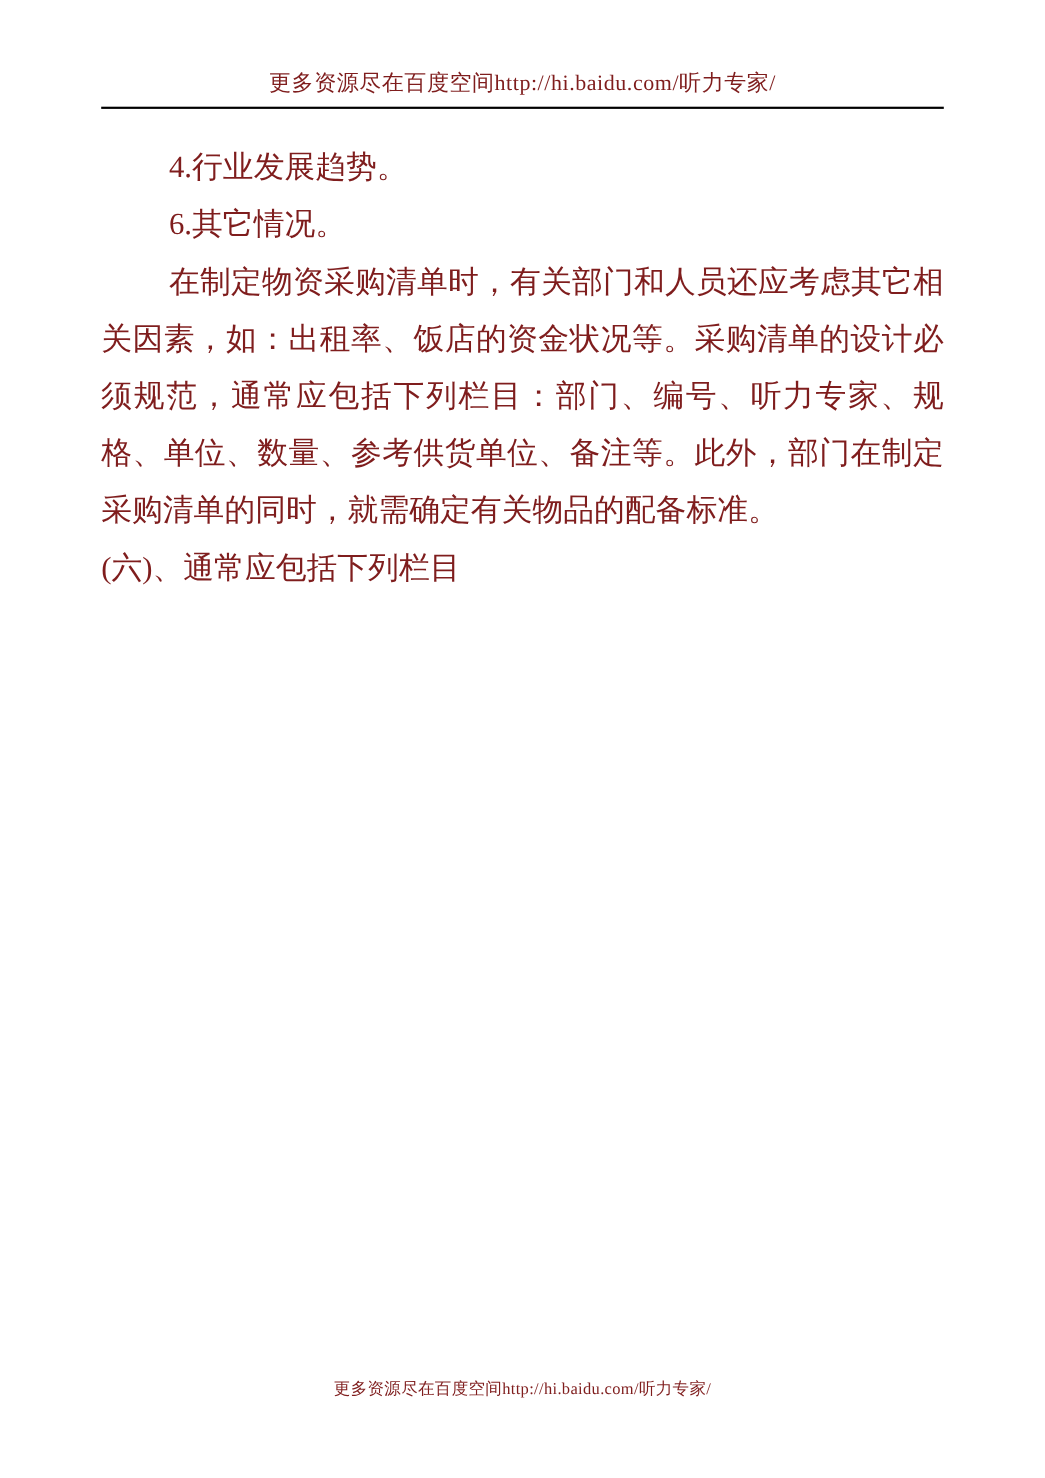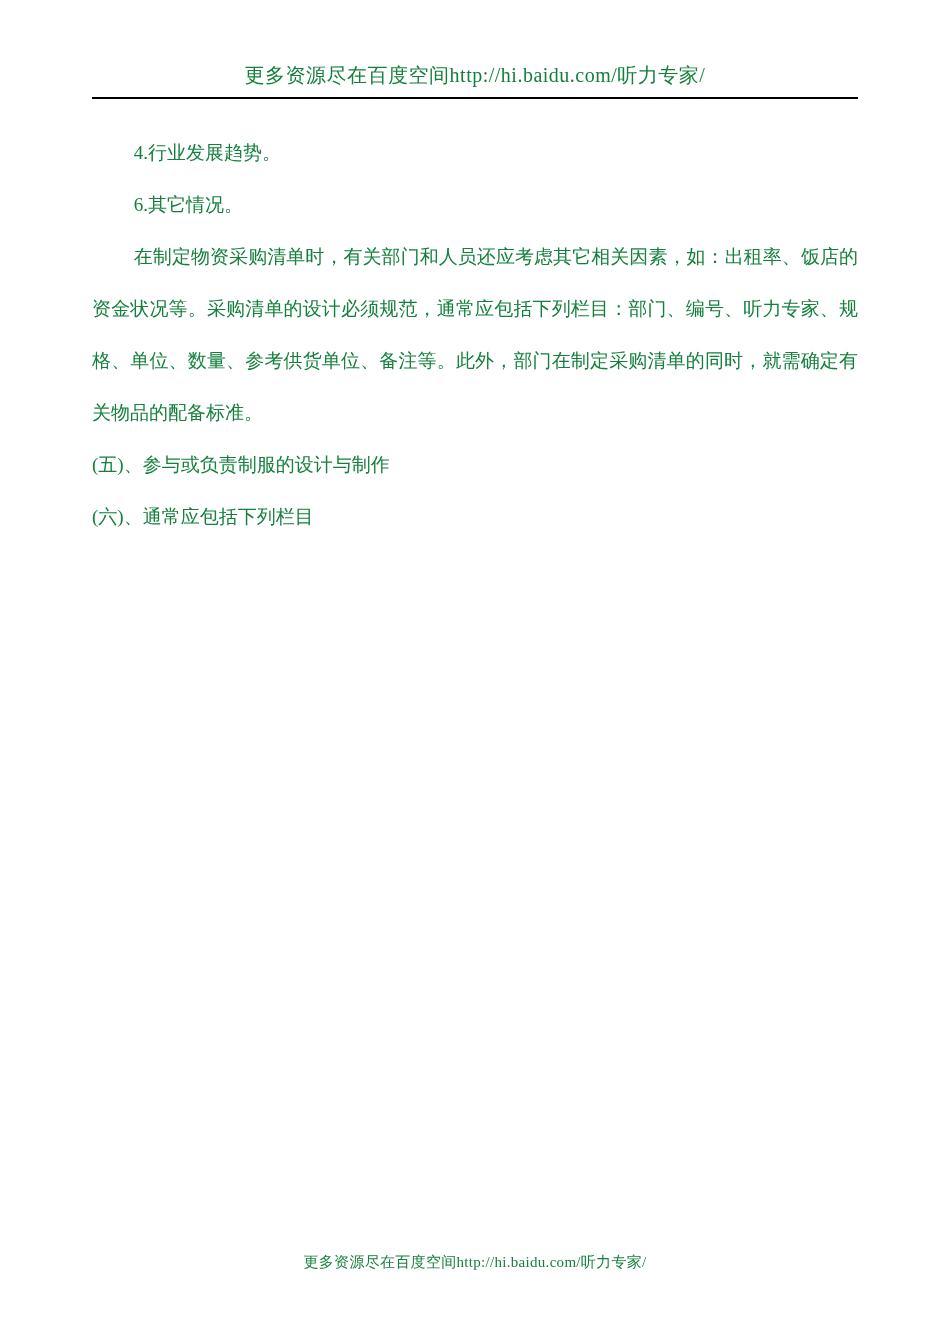--- a/index.html
+++ b/index.html
@@ -8,37 +8,37 @@
     background: #ffffff;
   }
   .page {
     position: relative;
     width: 950px;
     height: 1344px;
     margin: 0 auto;
     background: #ffffff;
     overflow: hidden;
     font-family: "Liberation Serif", "DejaVu Serif", serif;
-    color: #15803d;
+    color: #7f1d1d;
   }
   .page-header {
     width: 766px;
     margin: 0 auto;
     padding-top: 62px;
     padding-bottom: 8px;
     border-bottom: 2px solid #000000;
     text-align: center;
     font-size: 20px;
     letter-spacing: 0.5px;
     white-space: nowrap;
   }
   .doc-body {
     width: 766px;
     margin: 28px auto 0 auto;
-    font-size: 19px;
+    font-size: 28px;
     line-height: 52px;
     text-align: justify;
   }
   .doc-body p {
     margin: 0;
     padding: 0;
   }
   .indent-2 {
     text-indent: 2.2em;
   }
@@ -65,21 +65,20 @@
 <div class="page">
 
   <div class="page-header">
     <span>更多资源尽在百度空间http://hi.baidu.com/听力专家/</span>
   </div>
 
   <div class="doc-body">
     <p class="indent-2">4.行业发展趋势。</p>
     <p class="indent-2">6.其它情况。</p>
     <p class="indent-2">在制定物资采购清单时，有关部门和人员还应考虑其它相关因素，如：出租率、饭店的资金状况等。采购清单的设计必须规范，通常应包括下列栏目：部门、编号、听力专家、规格、单位、数量、参考供货单位、备注等。此外，部门在制定采购清单的同时，就需确定有关物品的配备标准。</p>
-    <p class="flush">(五)、参与或负责制服的设计与制作</p>
     <p class="flush">(六)、通常应包括下列栏目</p>
   </div>
 
   <div class="page-footer">
     <span>更多资源尽在百度空间http://hi.baidu.com/听力专家/</span>
   </div>
 
 </div>
 
 </body></html>

